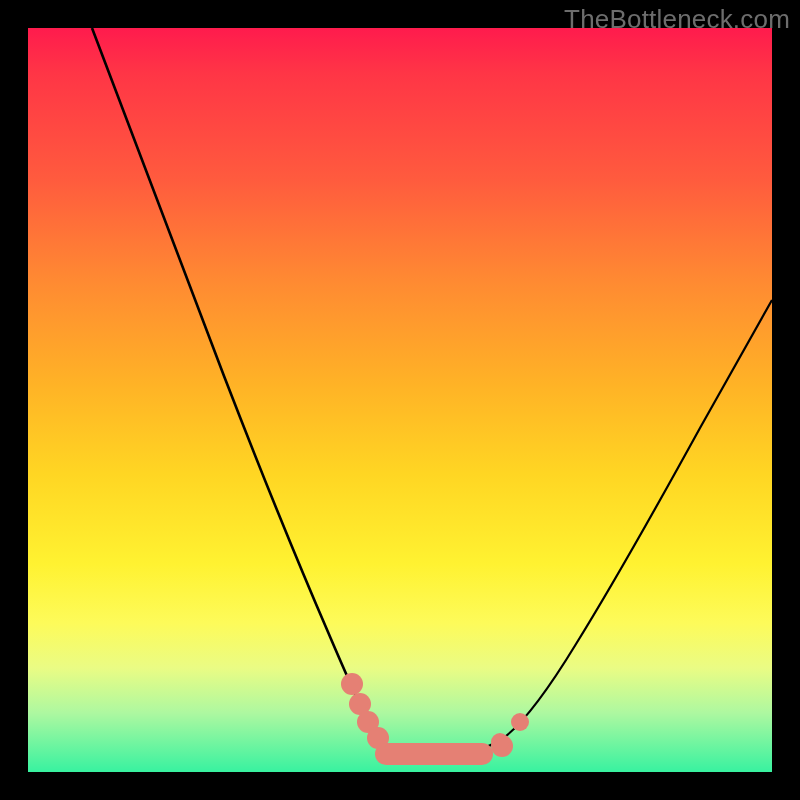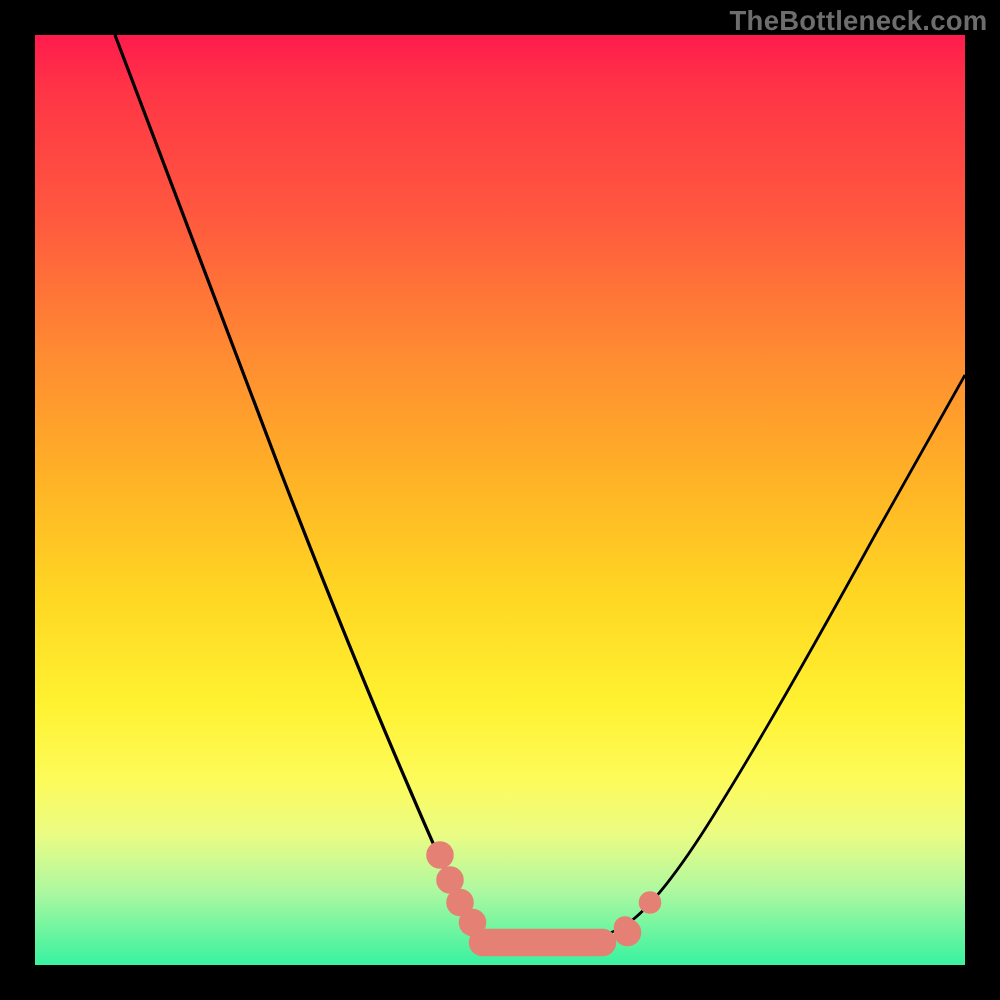--- a/index.html
+++ b/index.html
@@ -39,23 +39,23 @@
       #eafc84 86%,
       #aef8a0 92%,
       #38f2a0 100%
     );
   }
   .watermark {
     position: absolute;
     top: 4px;
     right: 10px;
     color: #6d6d6d;
-    font-size: 22px;
+    font-size: 26px;
     letter-spacing: 0.2px;
-    font-weight: 700;
+    font-weight: 400;
     user-select: none;
   }
   svg.curve {
     position: absolute;
     top: 0;
     left: 0;
     width: 744px;
     height: 744px;
     overflow: visible;
   }

